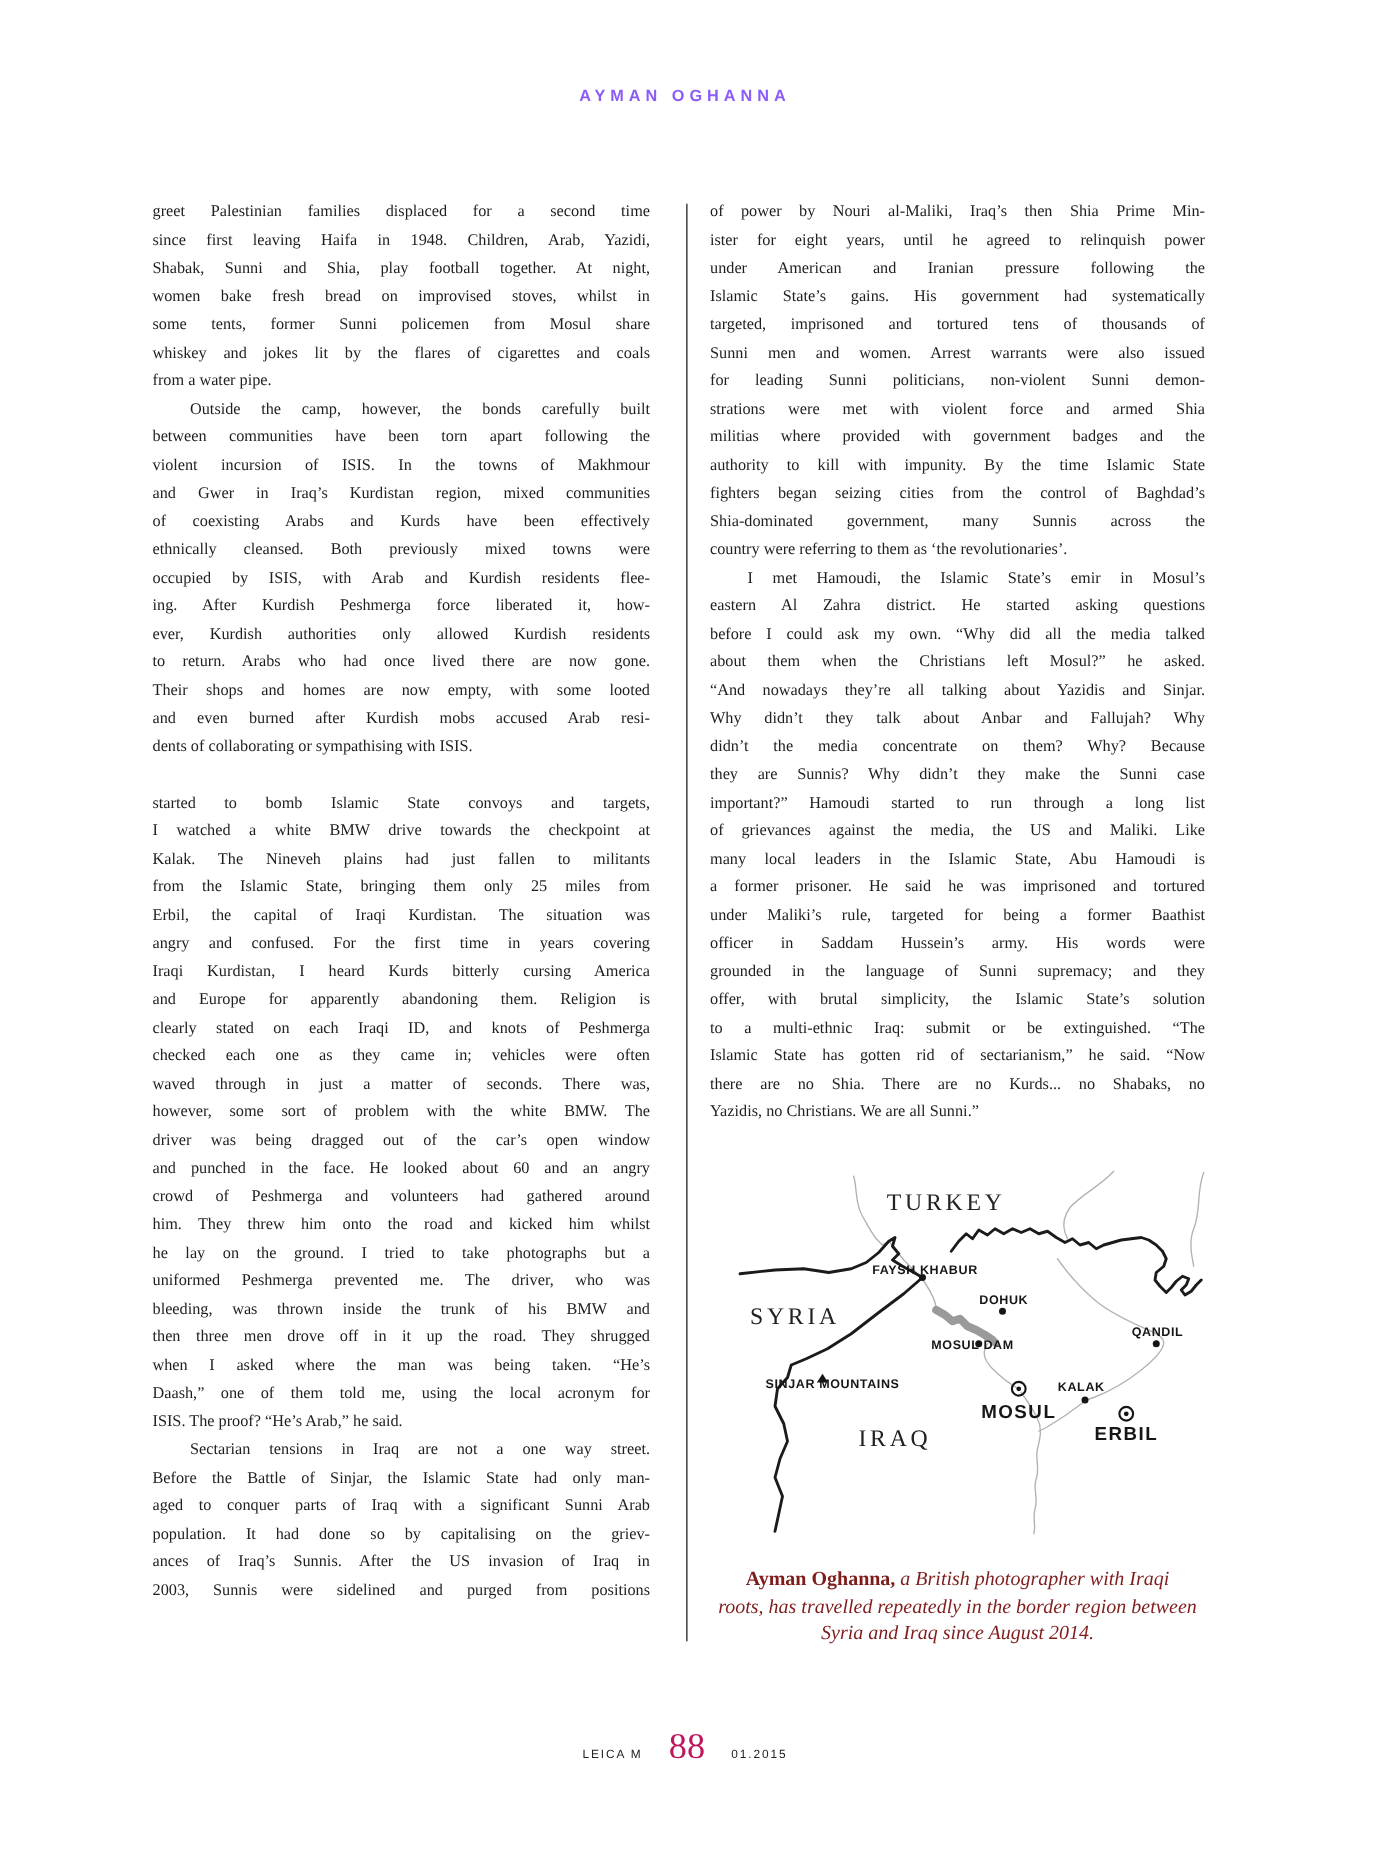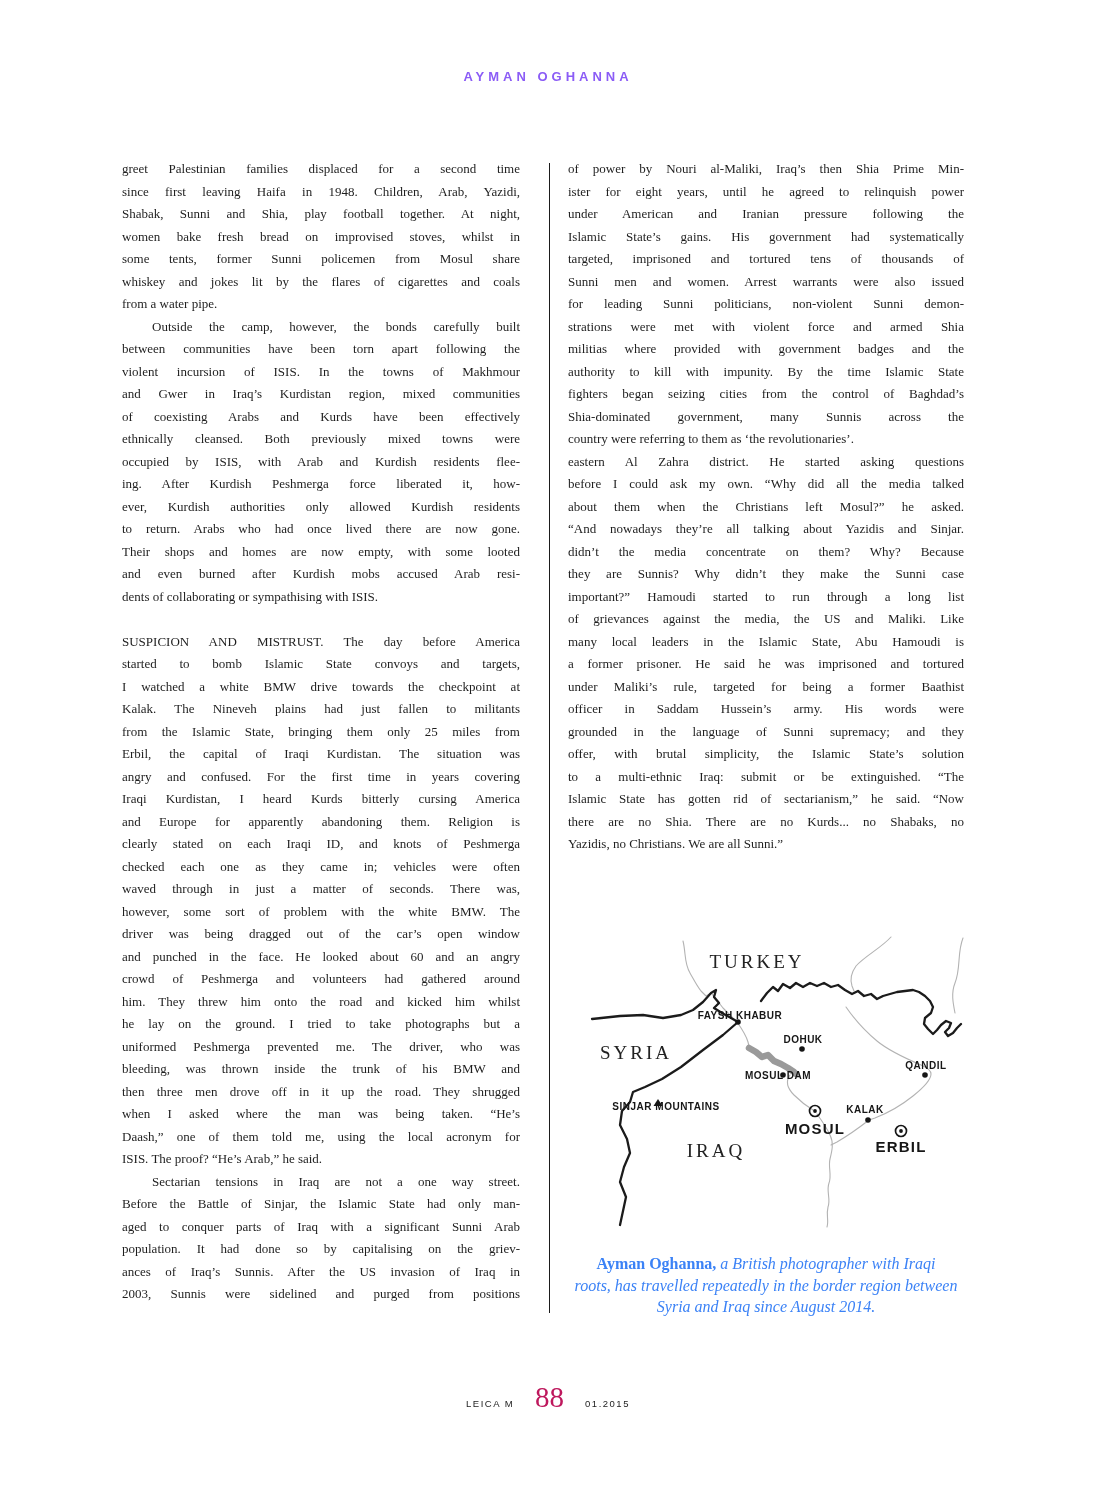--- a/index.html
+++ b/index.html
@@ -21,21 +21,21 @@
   .map .river{fill:none;stroke:#b3b3b3;stroke-width:1.1;stroke-linejoin:round;stroke-linecap:round;}
   .map .lake{fill:none;stroke:#9a9a9a;stroke-width:6.5;stroke-linecap:round;stroke-linejoin:round;}
   .map text{fill:#161616;}
   .map text.city{font-family:"Liberation Sans", sans-serif;font-weight:bold;font-size:10px;
                  letter-spacing:0.5px;text-anchor:middle;}
   .map text.capital{font-family:"Liberation Sans", sans-serif;font-weight:bold;font-size:15px;
                     letter-spacing:1.2px;text-anchor:middle;}
   .map text.country{font-family:"Liberation Serif", serif;font-size:19px;letter-spacing:3px;
                     fill:#222222;text-anchor:middle;font-weight:normal;}
   .caption{position:absolute;left:568px;top:1253px;width:396px;text-align:center;
-           font-size:16px;line-height:21.5px;font-style:italic;color:#3b82f6;}
+           font-size:16px;line-height:21.5px;font-style:italic;color:#7f1d1d;}
   .caption .lead{font-style:normal;font-weight:bold;}
   .footer{position:absolute;top:1381px;left:448px;width:200px;display:flex;
           align-items:baseline;justify-content:center;gap:21px;}
   .footer .small{font-family:"Liberation Sans", sans-serif;font-weight:normal;font-size:9.5px;
                  letter-spacing:1.5px;color:#222222;}
   .footer .num{font-family:"Liberation Serif", serif;font-size:29px;color:#be185d;}
 </style>
 </head>
 <body>
 
@@ -58,21 +58,20 @@
       <div class="line">of coexisting Arabs and Kurds have been effectively</div>
       <div class="line">ethnically cleansed. Both previously mixed towns were</div>
       <div class="line">occupied by ISIS, with Arab and Kurdish residents flee-</div>
       <div class="line">ing. After Kurdish Peshmerga force liberated it, how-</div>
       <div class="line">ever, Kurdish authorities only allowed Kurdish residents</div>
       <div class="line">to return. Arabs who had once lived there are now gone.</div>
       <div class="line">Their shops and homes are now empty, with some looted</div>
       <div class="line">and even burned after Kurdish mobs accused Arab resi-</div>
       <div class="line end">dents of collaborating or sympathising with ISIS.</div>
       <div class="line gap"></div>
-      <div class="line">SUSPICION AND MISTRUST. The day before America</div>
       <div class="line">started to bomb Islamic State convoys and targets,</div>
       <div class="line">I watched a white BMW drive towards the checkpoint at</div>
       <div class="line">Kalak. The Nineveh plains had just fallen to militants</div>
       <div class="line">from the Islamic State, bringing them only 25 miles from</div>
       <div class="line">Erbil, the capital of Iraqi Kurdistan. The situation was</div>
       <div class="line">angry and confused. For the first time in years covering</div>
       <div class="line">Iraqi Kurdistan, I heard Kurds bitterly cursing America</div>
       <div class="line">and Europe for apparently abandoning them. Religion is</div>
       <div class="line">clearly stated on each Iraqi ID, and knots of Peshmerga</div>
       <div class="line">checked each one as they came in; vehicles were often</div>
@@ -106,24 +105,26 @@
       <div class="line">Islamic State’s gains. His government had systematically</div>
       <div class="line">targeted, imprisoned and tortured tens of thousands of</div>
       <div class="line">Sunni men and women. Arrest warrants were also issued</div>
       <div class="line">for leading Sunni politicians, non-violent Sunni demon-</div>
       <div class="line">strations were met with violent force and armed Shia</div>
       <div class="line">militias where provided with government badges and the</div>
       <div class="line">authority to kill with impunity. By the time Islamic State</div>
       <div class="line">fighters began seizing cities from the control of Baghdad’s</div>
       <div class="line">Shia-dominated government, many Sunnis across the</div>
       <div class="line end">country were referring to them as ‘the revolutionaries’.</div>
+      <div class="line indent">I met Hamoudi, the Islamic State’s emir in Mosul’s</div>
       <div class="line">eastern Al Zahra district. He started asking questions</div>
       <div class="line">before I could ask my own. “Why did all the media talked</div>
       <div class="line">about them when the Christians left Mosul?” he asked.</div>
       <div class="line">“And nowadays they’re all talking about Yazidis and Sinjar.</div>
+      <div class="line">Why didn’t they talk about Anbar and Fallujah? Why</div>
       <div class="line">didn’t the media concentrate on them? Why? Because</div>
       <div class="line">they are Sunnis? Why didn’t they make the Sunni case</div>
       <div class="line">important?” Hamoudi started to run through a long list</div>
       <div class="line">of grievances against the media, the US and Maliki. Like</div>
       <div class="line">many local leaders in the Islamic State, Abu Hamoudi is</div>
       <div class="line">a former prisoner. He said he was imprisoned and tortured</div>
       <div class="line">under Maliki’s rule, targeted for being a former Baathist</div>
       <div class="line">officer in Saddam Hussein’s army. His words were</div>
       <div class="line">grounded in the language of Sunni supremacy; and they</div>
       <div class="line">offer, with brutal simplicity, the Islamic State’s solution</div>

